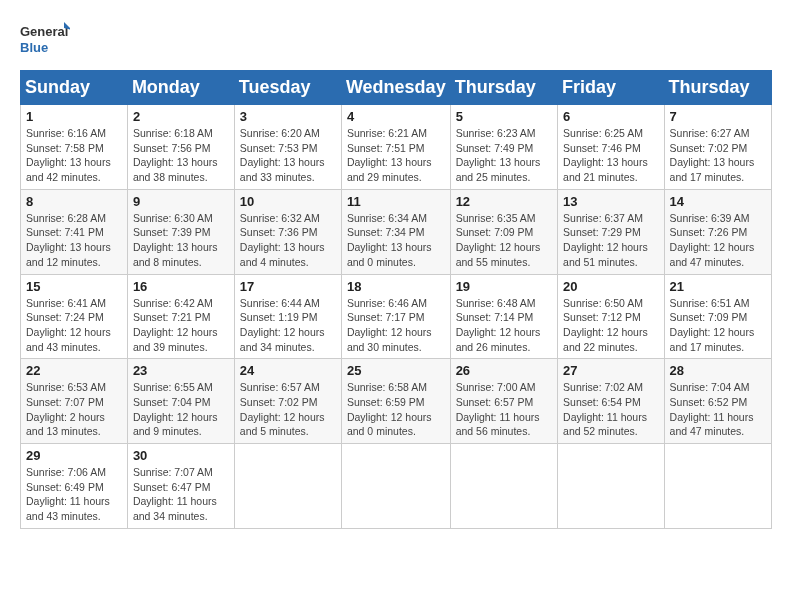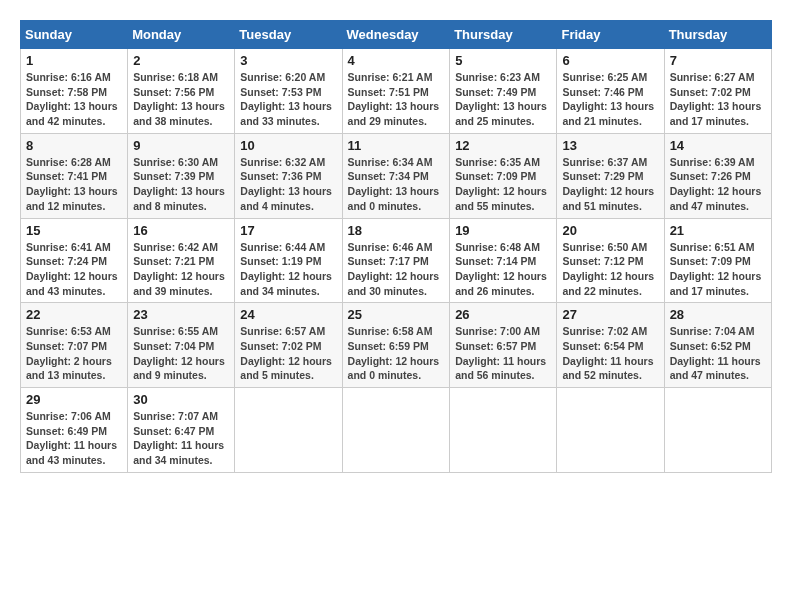--- a/index.html
+++ b/index.html
@@ -37,21 +37,21 @@
     .calendar-table {
       width: 100%;
       border-collapse: collapse;
       font-size: 11px;
     }
     .calendar-table th {
       background-color: #2b6cb0;
       color: #fff;
       padding: 6px 4px;
       text-align: left;
-      font-size: 13px;
+      font-size: 18px;
       font-weight: bold;
       border: 1px solid #2b6cb0;
     }
     .calendar-table td {
       border: 1px solid #ccc;
       vertical-align: top;
       padding: 4px 5px;
       width: 108px;
       min-height: 80px;
       background: #fff;
@@ -63,33 +63,45 @@
       font-size: 13px;
       font-weight: bold;
       display: block;
       margin-bottom: 2px;
       color: #222;
     }
     .day-info {
       color: #444;
       font-size: 10.5px;
       line-height: 1.4;
-      font-weight: bold;
     }
     .empty-cell {
       background: #fff !important;
     }
     .calendar-table tr:last-child td.empty-cell {
       background: #fff !important;
     }
   </style>
 </head>
 <body>
 
 <div>
+  <div class="header-section">
+    <div class="logo">
+        <svg width="50" height="40" viewBox="0 0 50 40">
+  <text x="0" y="16" font-family="Arial" font-size="13" font-weight="bold" fill="#333">General</text>
+  <text x="0" y="32" font-family="Arial" font-size="13" font-weight="bold" fill="#2b6cb0">Blue</text>
+  <polygon points="44,2 52,10 44,8" fill="#2b6cb0"></polygon>
+</svg>
+      </div>
+    <div class="title-section">
+      <div class="calendar-title"></div>
+      <div class="calendar-subtitle"></div>
+    </div>
+  </div>
 
   <table class="calendar-table">
     <thead>
       <tr>
       <th>Sunday</th>
           <th>Monday</th>
           <th>Tuesday</th>
           <th>Wednesday</th>
           <th>Thursday</th>
           <th>Friday</th>

